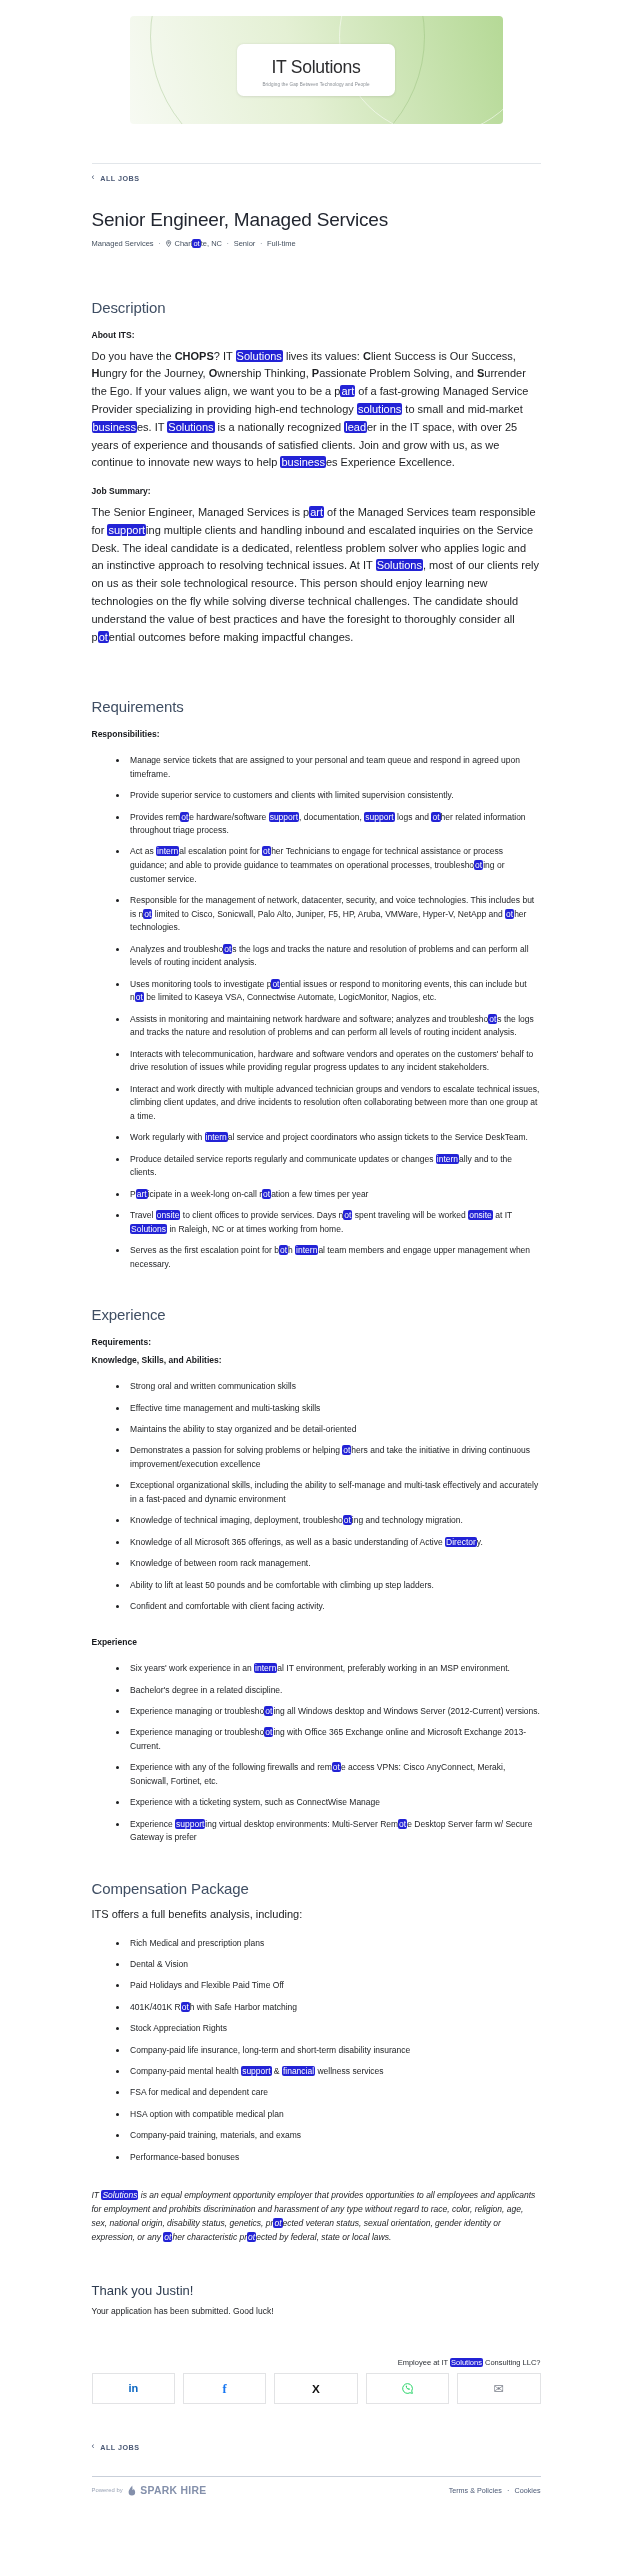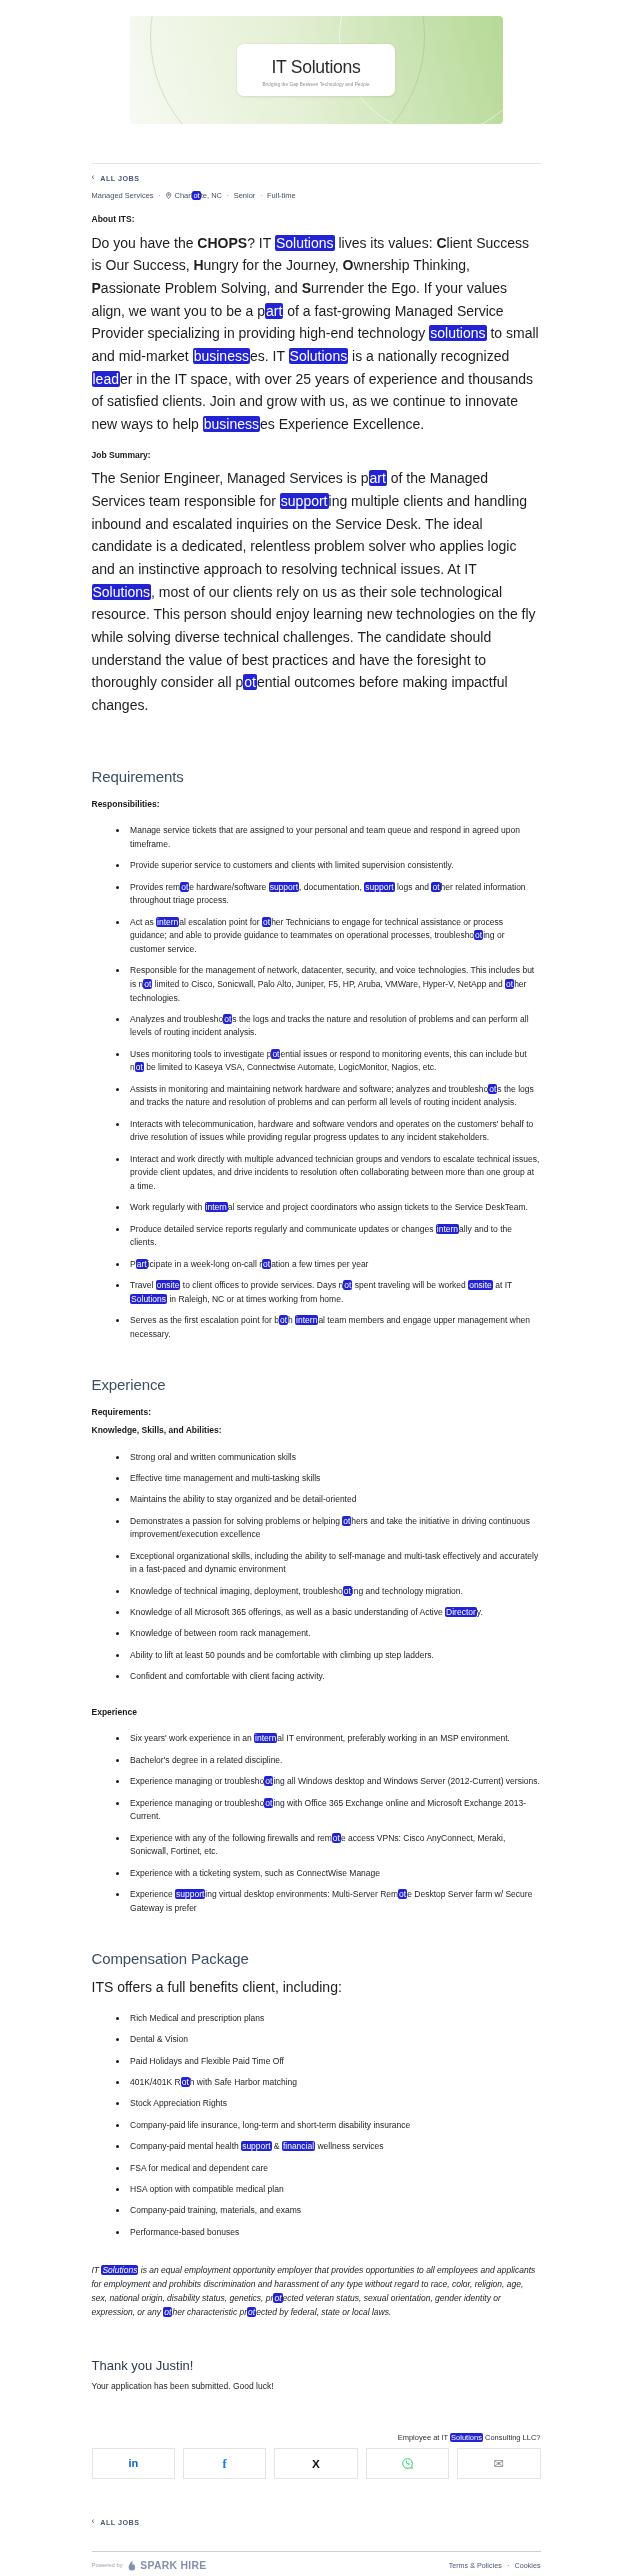--- a/index.html
+++ b/index.html
@@ -35,21 +35,21 @@
   h1.job-title{margin:26px 0 0;font-size:19px;font-weight:500;letter-spacing:-0.2px;color:#222630;}
   .job-meta{margin-top:7.8px;font-size:7.5px;color:#44505f;display:flex;align-items:flex-end;flex-wrap:wrap;gap:4.6px;}
   .job-meta .dot{color:#8a93a1;}
   .loc{display:inline-flex;align-items:center;gap:2px;}
   .pin{width:7.2px;height:7.2px;display:inline-block;}
 
   h2.section{margin:51px 0 0;font-size:15px;font-weight:500;color:var(--heading);letter-spacing:-0.1px;}
   h2.section.tight{margin-top:35px;}
   .label{font-size:8.5px;font-weight:700;color:#17191d;margin:13px 0 0;line-height:1.6;}
   .label.nomt{margin-top:4px;}
-  p.body{font-size:14px;line-height:1.62;margin:5.2px 0 0;}
+  p.body{font-size:11px;line-height:1.62;margin:5.2px 0 0;}
   ul.bullets{margin:13px 0 0;padding-left:36px;}
   ul.bullets li{font-size:8.5px;line-height:1.6;margin-bottom:7.8px;padding-left:2.6px;}
   .eeo{font-style:italic;font-size:8.5px;line-height:1.66;margin:23.4px 0 0;}
 
   .hl{background:var(--hl);color:#fff;border-radius:2px;padding:0 1px;}
   .b{font-weight:700;}
 
   h2.thanks{margin:39px 0 0;font-size:13px;font-weight:500;color:#2e3c50;}
   .thanks-msg{font-size:8.5px;margin:7.8px 0 0;}
 
@@ -86,55 +86,57 @@
 
   <div class="container">
 
     <div class="top-divider"></div>
 
     <a class="breadcrumb">
       <span class="chev">‹</span>
       <span>ALL JOBS</span>
     </a>
 
+    <h1 class="job-title">Senior Engineer, Managed Services</h1>
 
     <div class="job-meta">
       <span>Managed Services</span>
       <span class="dot">·</span>
       <span class="loc">
         <svg class="pin" viewBox="0 0 24 24" fill="none" stroke="#44505f" stroke-width="2.4">
           <path d="M12 2C8.1 2 5 5.1 5 9c0 5.2 7 13 7 13s7-7.8 7-13c0-3.9-3.1-7-7-7z"></path>
           <circle cx="12" cy="9" r="2.4"></circle>
         </svg>
         <span>Charl<span class="hl">ot</span>te, NC</span>
       </span>
       <span class="dot">·</span>
       <span>Senior</span>
       <span class="dot">·</span>
       <span>Full-time</span>
     </div>
 
+    <h2 class="section">Description</h2>
     <p class="label">About ITS:</p>
     <p class="body">Do you have the <span class="b">CHOPS</span>? IT <span class="hl">Solutions</span> lives its values: <span class="b">C</span>lient Success is Our Success, <span class="b">H</span>ungry for the Journey, <span class="b">O</span>wnership Thinking, <span class="b">P</span>assionate Problem Solving, and <span class="b">S</span>urrender the Ego. If your values align, we want you to be a p<span class="hl">art</span> of a fast-growing Managed Service Provider specializing in providing high-end technology <span class="hl">solutions</span> to small and mid-market <span class="hl">business</span>es. IT <span class="hl">Solutions</span> is a nationally recognized <span class="hl">lead</span>er in the IT space, with over 25 years of experience and thousands of satisfied clients. Join and grow with us, as we continue to innovate new ways to help <span class="hl">business</span>es Experience Excellence.</p>
     <p class="label">Job Summary:</p>
     <p class="body">The Senior Engineer, Managed Services is p<span class="hl">art</span> of the Managed Services team responsible for <span class="hl">support</span>ing multiple clients and handling inbound and escalated inquiries on the Service Desk. The ideal candidate is a dedicated, relentless problem solver who applies logic and an instinctive approach to resolving technical issues. At IT <span class="hl">Solutions</span>, most of our clients rely on us as their sole technological resource. This person should enjoy learning new technologies on the fly while solving diverse technical challenges. The candidate should understand the value of best practices and have the foresight to thoroughly consider all p<span class="hl">ot</span>ential outcomes before making impactful changes.</p>
 
     <h2 class="section">Requirements</h2>
     <p class="label">Responsibilities:</p>
     <ul class="bullets">
         <li>Manage service tickets that are assigned to your personal and team queue and respond in agreed upon timeframe.</li>
         <li>Provide superior service to customers and clients with limited supervision consistently.</li>
         <li>Provides rem<span class="hl">ot</span>e hardware/software <span class="hl">support</span>, documentation, <span class="hl">support</span> logs and <span class="hl">ot</span>her related information throughout triage process.</li>
         <li>Act as <span class="hl">intern</span>al escalation point for <span class="hl">ot</span>her Technicians to engage for technical assistance or process guidance; and able to provide guidance to teammates on operational processes, troublesho<span class="hl">ot</span>ing or customer service.</li>
         <li>Responsible for the management of network, datacenter, security, and voice technologies. This includes but is n<span class="hl">ot</span> limited to Cisco, Sonicwall, Palo Alto, Juniper, F5, HP, Aruba, VMWare, Hyper-V, NetApp and <span class="hl">ot</span>her technologies.</li>
         <li>Analyzes and troublesho<span class="hl">ot</span>s the logs and tracks the nature and resolution of problems and can perform all levels of routing incident analysis.</li>
         <li>Uses monitoring tools to investigate p<span class="hl">ot</span>ential issues or respond to monitoring events, this can include but n<span class="hl">ot</span> be limited to Kaseya VSA, Connectwise Automate, LogicMonitor, Nagios, etc.</li>
         <li>Assists in monitoring and maintaining network hardware and software; analyzes and troublesho<span class="hl">ot</span>s the logs and tracks the nature and resolution of problems and can perform all levels of routing incident analysis.</li>
         <li>Interacts with telecommunication, hardware and software vendors and operates on the customers' behalf to drive resolution of issues while providing regular progress updates to any incident stakeholders.</li>
-        <li>Interact and work directly with multiple advanced technician groups and vendors to escalate technical issues, provide client updates, and drive incidents to resolution often collaborating between more than one group at a time.</li>
+        <li>Interact and work directly with multiple advanced technician groups and vendors to escalate technical issues, climbing client updates, and drive incidents to resolution often collaborating between more than one group at a time.</li>
         <li>Work regularly with <span class="hl">intern</span>al service and project coordinators who assign tickets to the Service DeskTeam.</li>
         <li>Produce detailed service reports regularly and communicate updates or changes <span class="hl">intern</span>ally and to the clients.</li>
         <li>P<span class="hl">art</span>icipate in a week-long on-call r<span class="hl">ot</span>ation a few times per year</li>
         <li>Travel <span class="hl">onsite</span> to client offices to provide services. Days n<span class="hl">ot</span> spent traveling will be worked <span class="hl">onsite</span> at IT <span class="hl">Solutions</span> in Raleigh, NC or at times working from home.</li>
         <li>Serves as the first escalation point for b<span class="hl">ot</span>h <span class="hl">intern</span>al team members and engage upper management when necessary.</li>
       </ul>
 
     <h2 class="section tight">Experience</h2>
     <p class="label">Requirements:</p>
     <p class="label nomt">Knowledge, Skills, and Abilities:</p>
@@ -155,21 +157,21 @@
         <li>Six years' work experience in an <span class="hl">intern</span>al IT environment, preferably working in an MSP environment.</li>
         <li>Bachelor's degree in a related discipline.</li>
         <li>Experience managing or troublesho<span class="hl">ot</span>ing all Windows desktop and Windows Server (2012-Current) versions.</li>
         <li>Experience managing or troublesho<span class="hl">ot</span>ing with Office 365 Exchange online and Microsoft Exchange 2013-Current.</li>
         <li>Experience with any of the following firewalls and rem<span class="hl">ot</span>e access VPNs: Cisco AnyConnect, Meraki, Sonicwall, Fortinet, etc.</li>
         <li>Experience with a ticketing system, such as ConnectWise Manage</li>
         <li>Experience <span class="hl">support</span>ing virtual desktop environments: Multi-Server Rem<span class="hl">ot</span>e Desktop Server farm w/ Secure Gateway is prefer</li>
       </ul>
 
     <h2 class="section tight">Compensation Package</h2>
-    <p class="body" style="margin-top:9px;">ITS offers a full benefits client, including:</p>
+    <p class="body" style="margin-top:9px;">ITS offers a full benefits analysis, including:</p>
     <ul class="bullets">
         <li>Rich Medical and prescription plans</li>
         <li>Dental &amp; Vision</li>
         <li>Paid Holidays and Flexible Paid Time Off</li>
         <li>401K/401K R<span class="hl">ot</span>h with Safe Harbor matching</li>
         <li>Stock Appreciation Rights</li>
         <li>Company-paid life insurance, long-term and short-term disability insurance</li>
         <li>Company-paid mental health <span class="hl">support</span> &amp; <span class="hl">financial</span> wellness services</li>
         <li>FSA for medical and dependent care</li>
         <li>HSA option with compatible medical plan</li>

